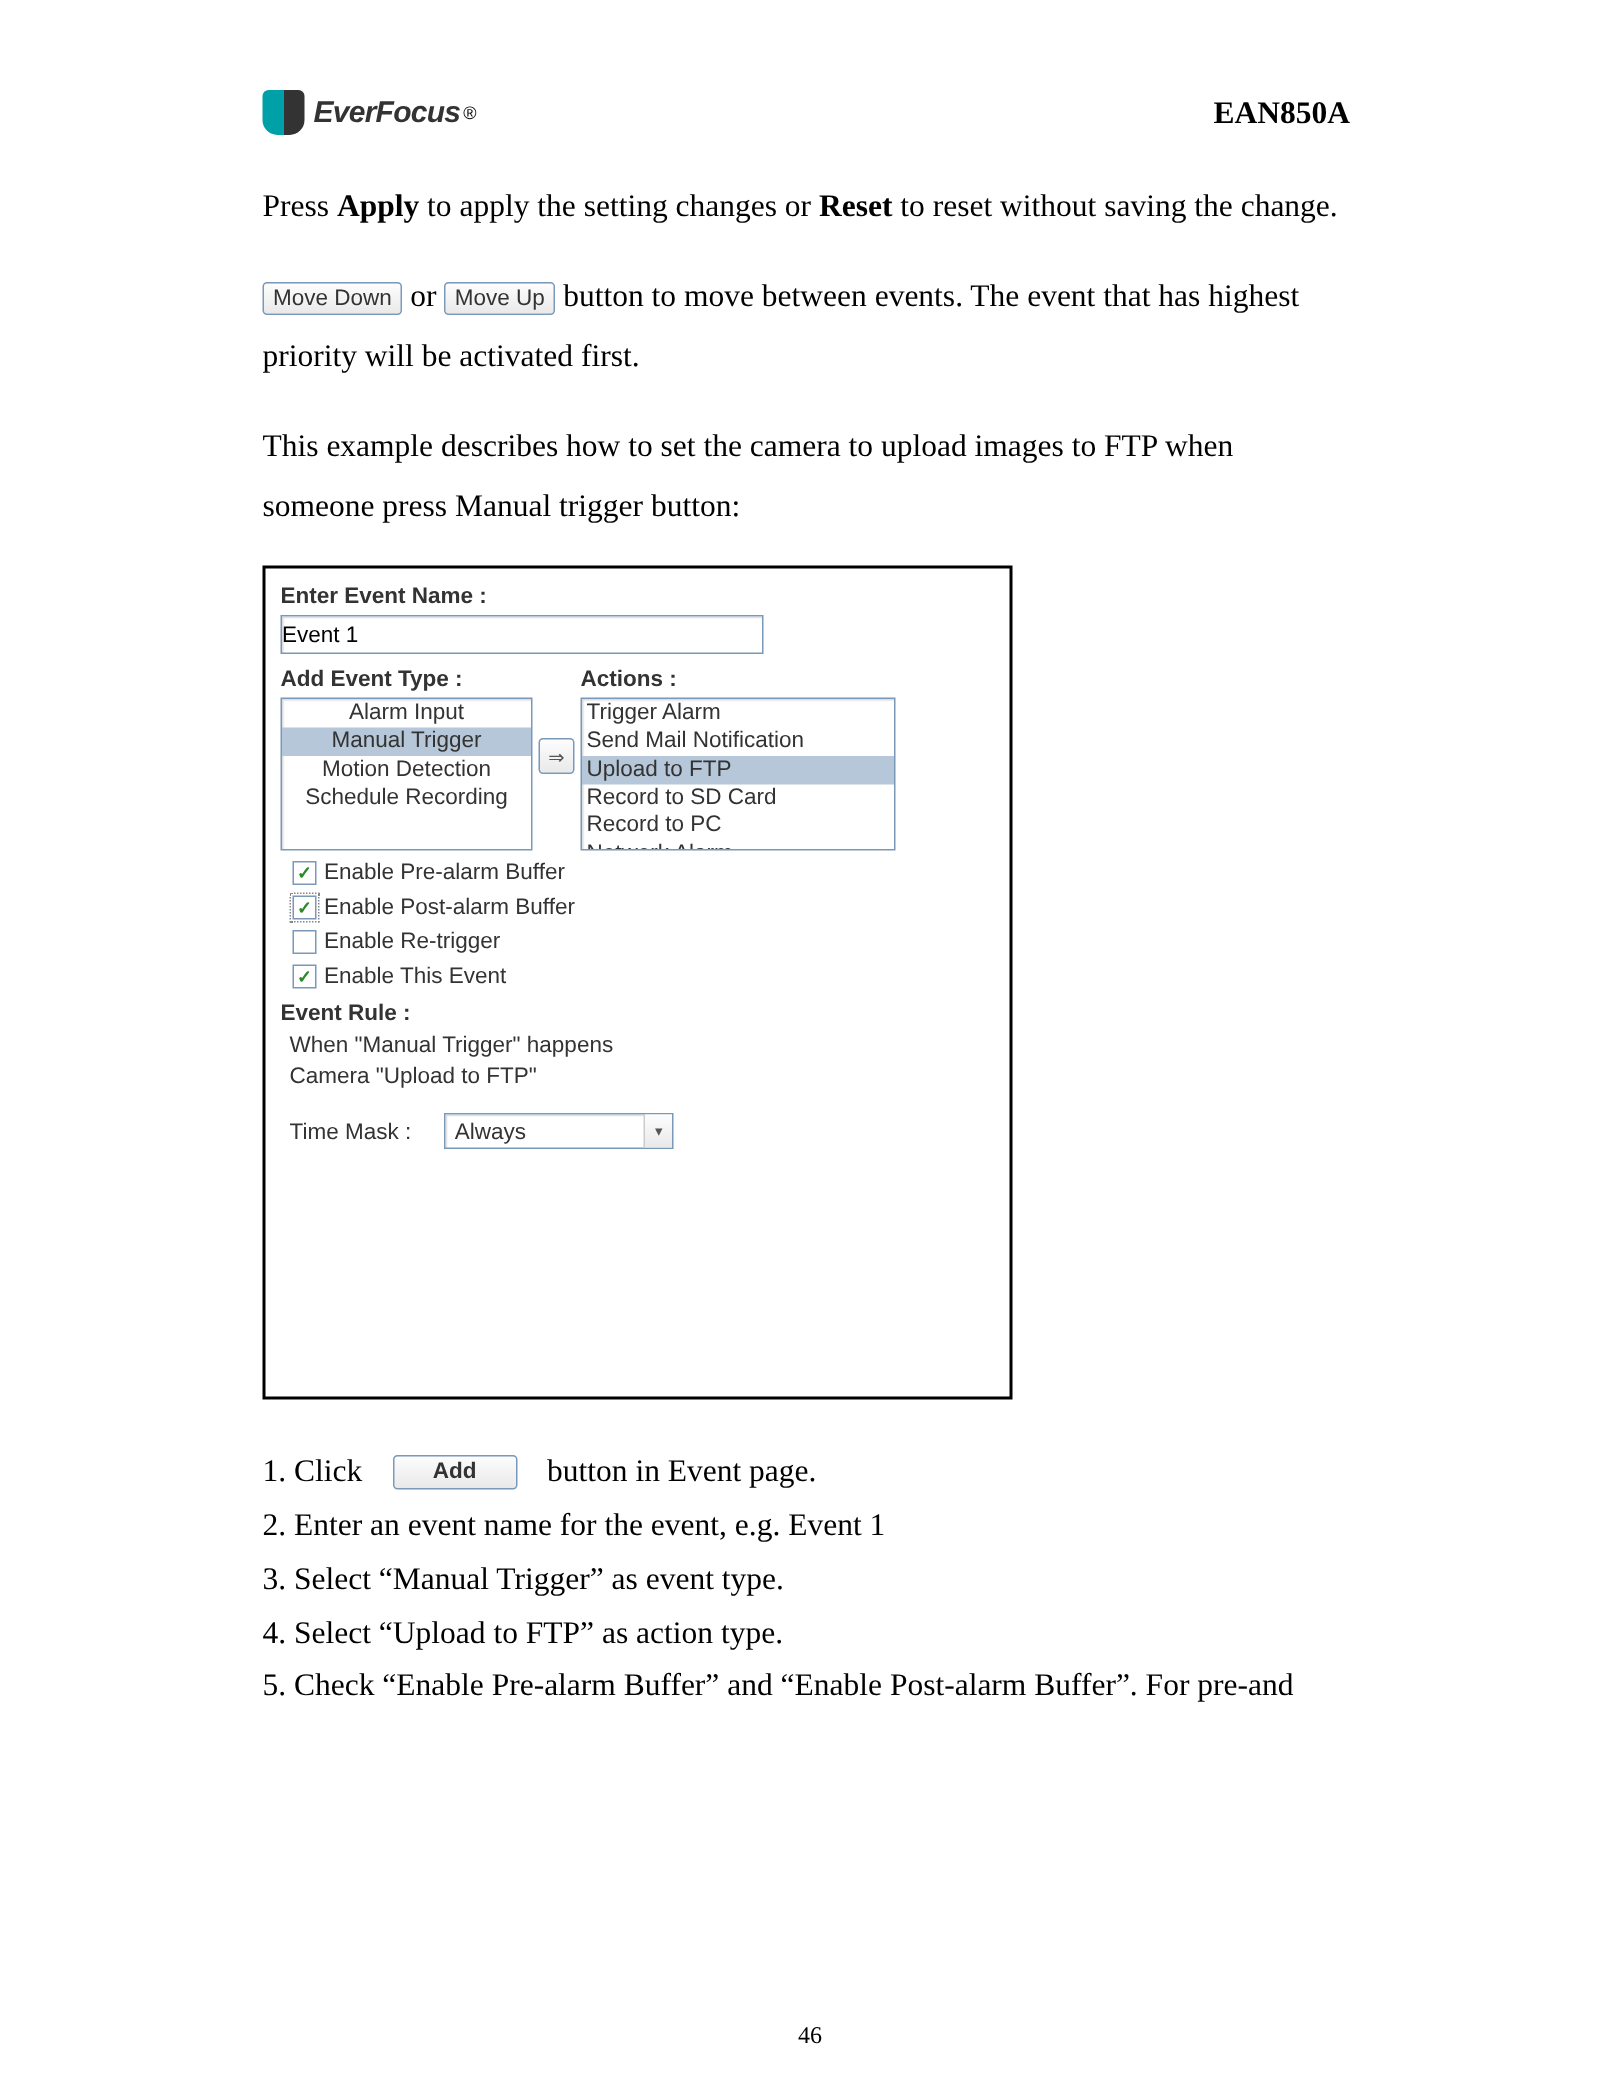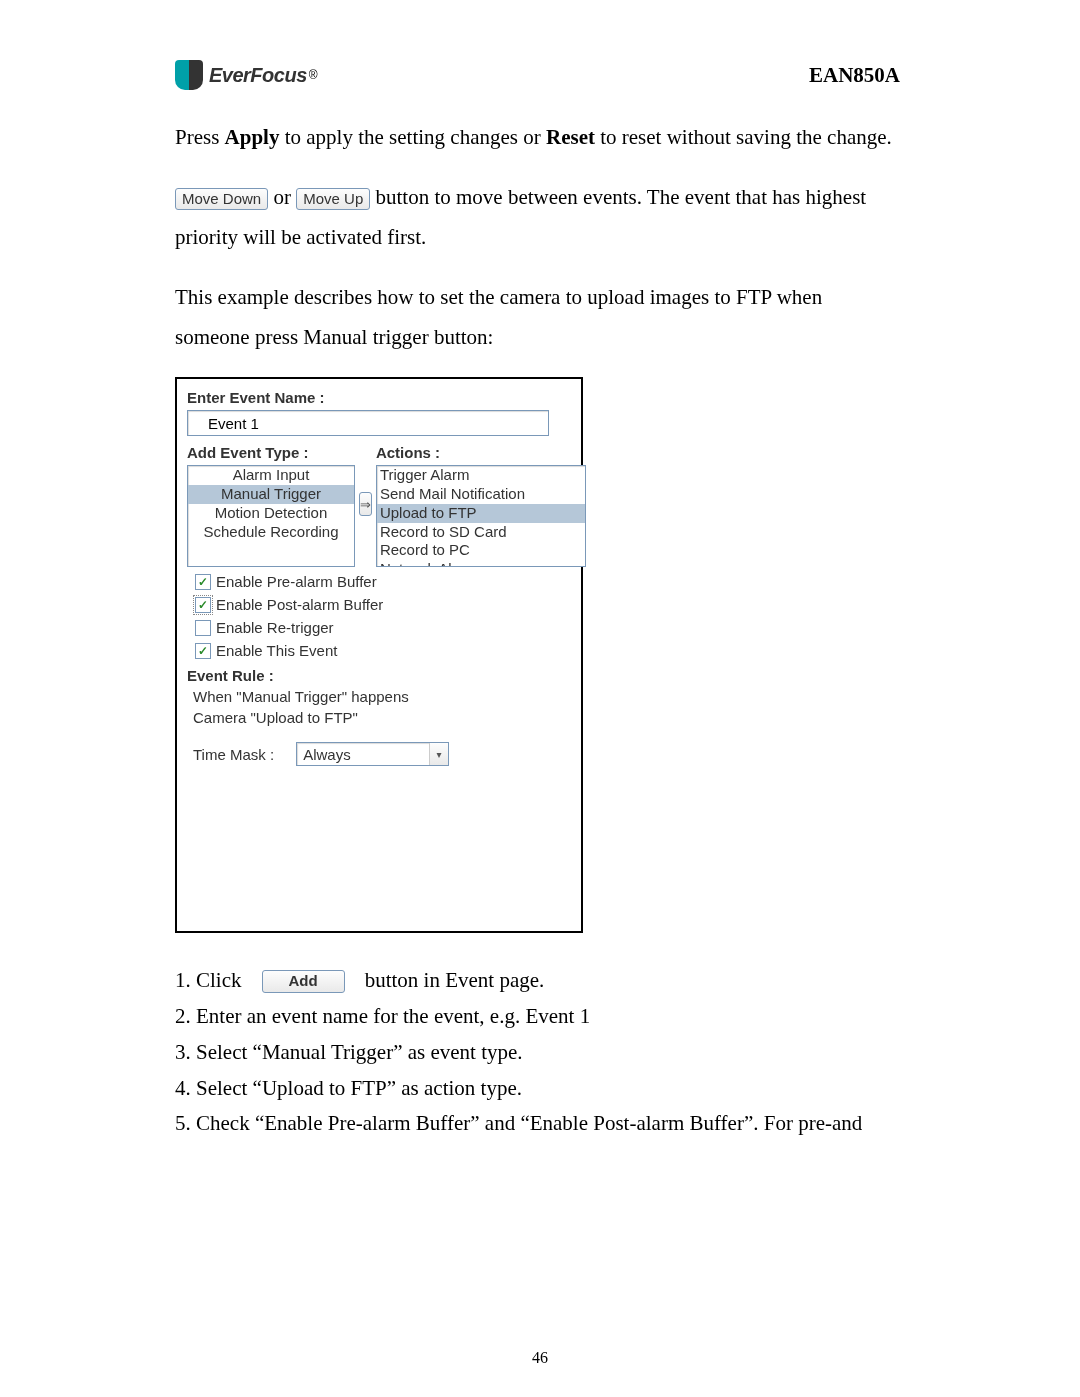--- a/index.html
+++ b/index.html
@@ -82,41 +82,41 @@
     border-radius: 3px;
     padding: 2px 6px;
     vertical-align: middle;
     line-height: 1.1;
   }
   .dialog-wrap {
     margin-top: 6px;
     margin-bottom: 30px;
   }
   .dialog {
-    width: 408px;
+    width: 500px;
     border: 2px solid #000;
     font-family: Arial, Helvetica, sans-serif;
     font-size: 15px;
     color: #333;
     padding: 6px 10px 10px 10px;
     height: 556px;
     box-sizing: border-box;
   }
   .d-label {
     font-weight: bold;
     margin-top: 4px;
     margin-bottom: 4px;
   }
   .d-input {
     width: 320px;
     height: 22px;
     border: 1px solid #7a98b8;
     background: #fff;
     box-shadow: inset 1px 1px 1px rgba(0,0,0,0.15);
-    padding: 1px 20px;
+    padding: 1px 0;
     font-family: Arial, Helvetica, sans-serif;
     font-size: 15px;
     display: block;
     margin-bottom: 8px;
   }
   .two-col {
     display: flex;
     gap: 4px;
     align-items: flex-start;
     margin-bottom: 6px;

